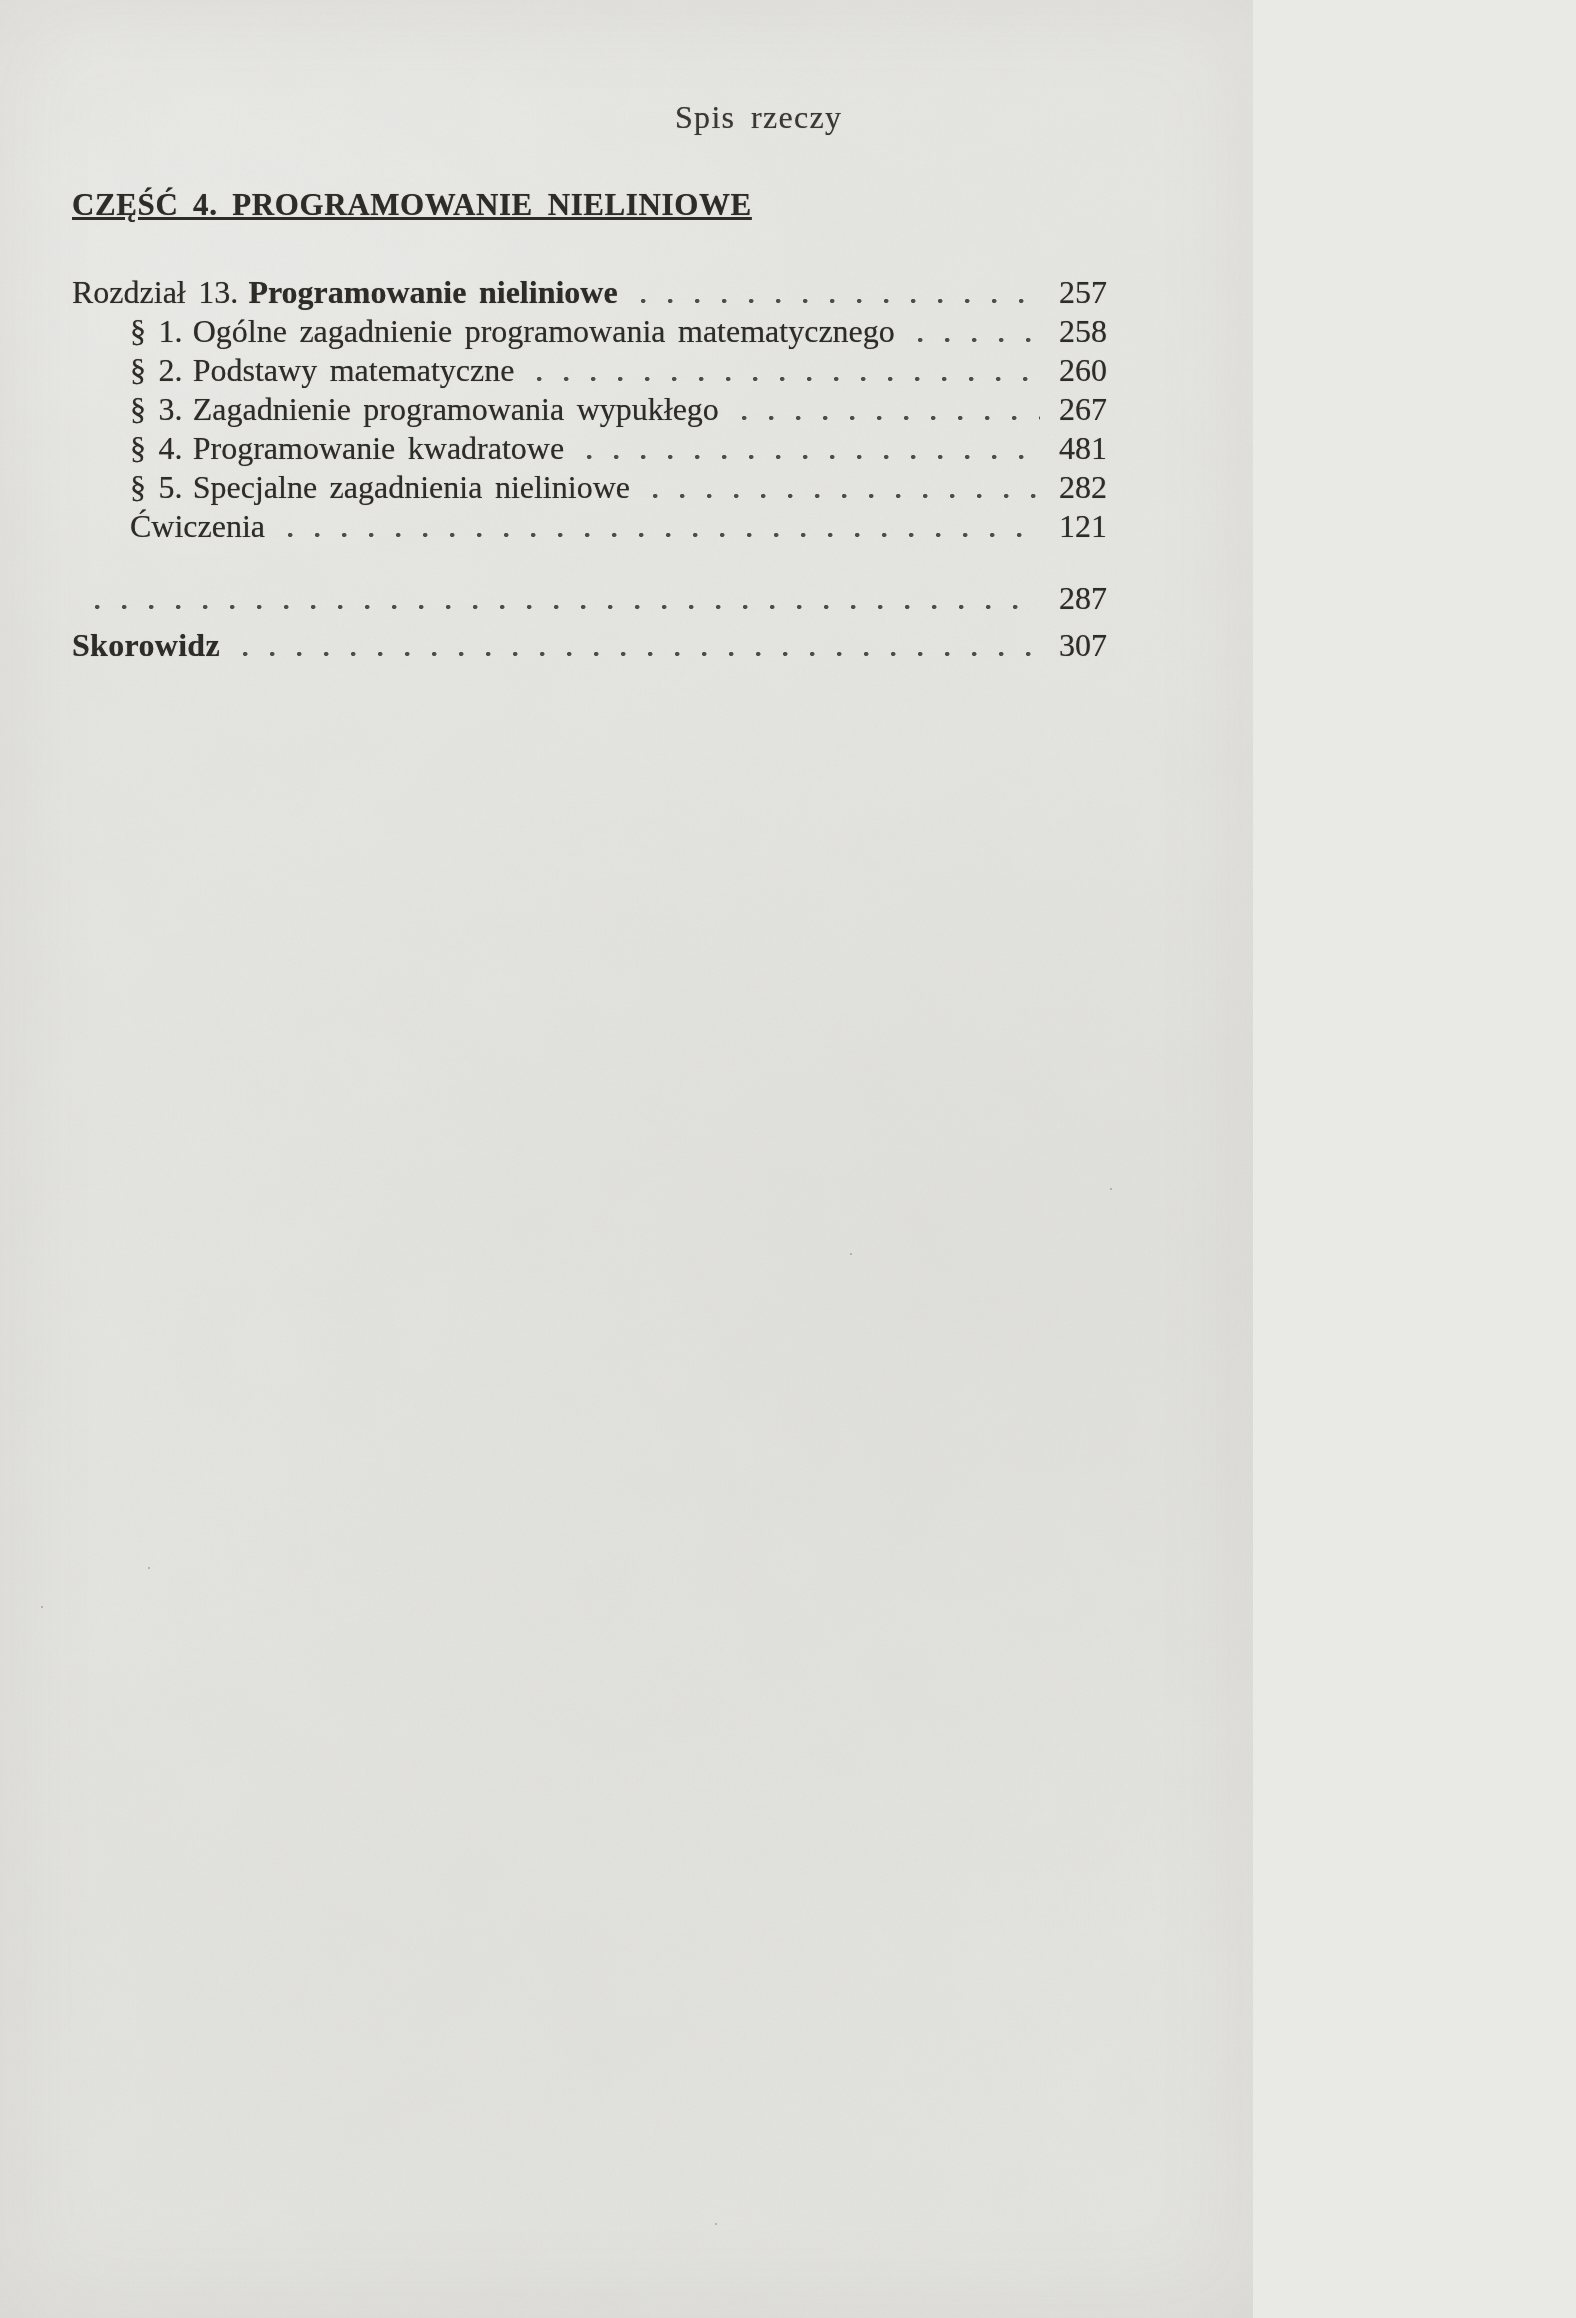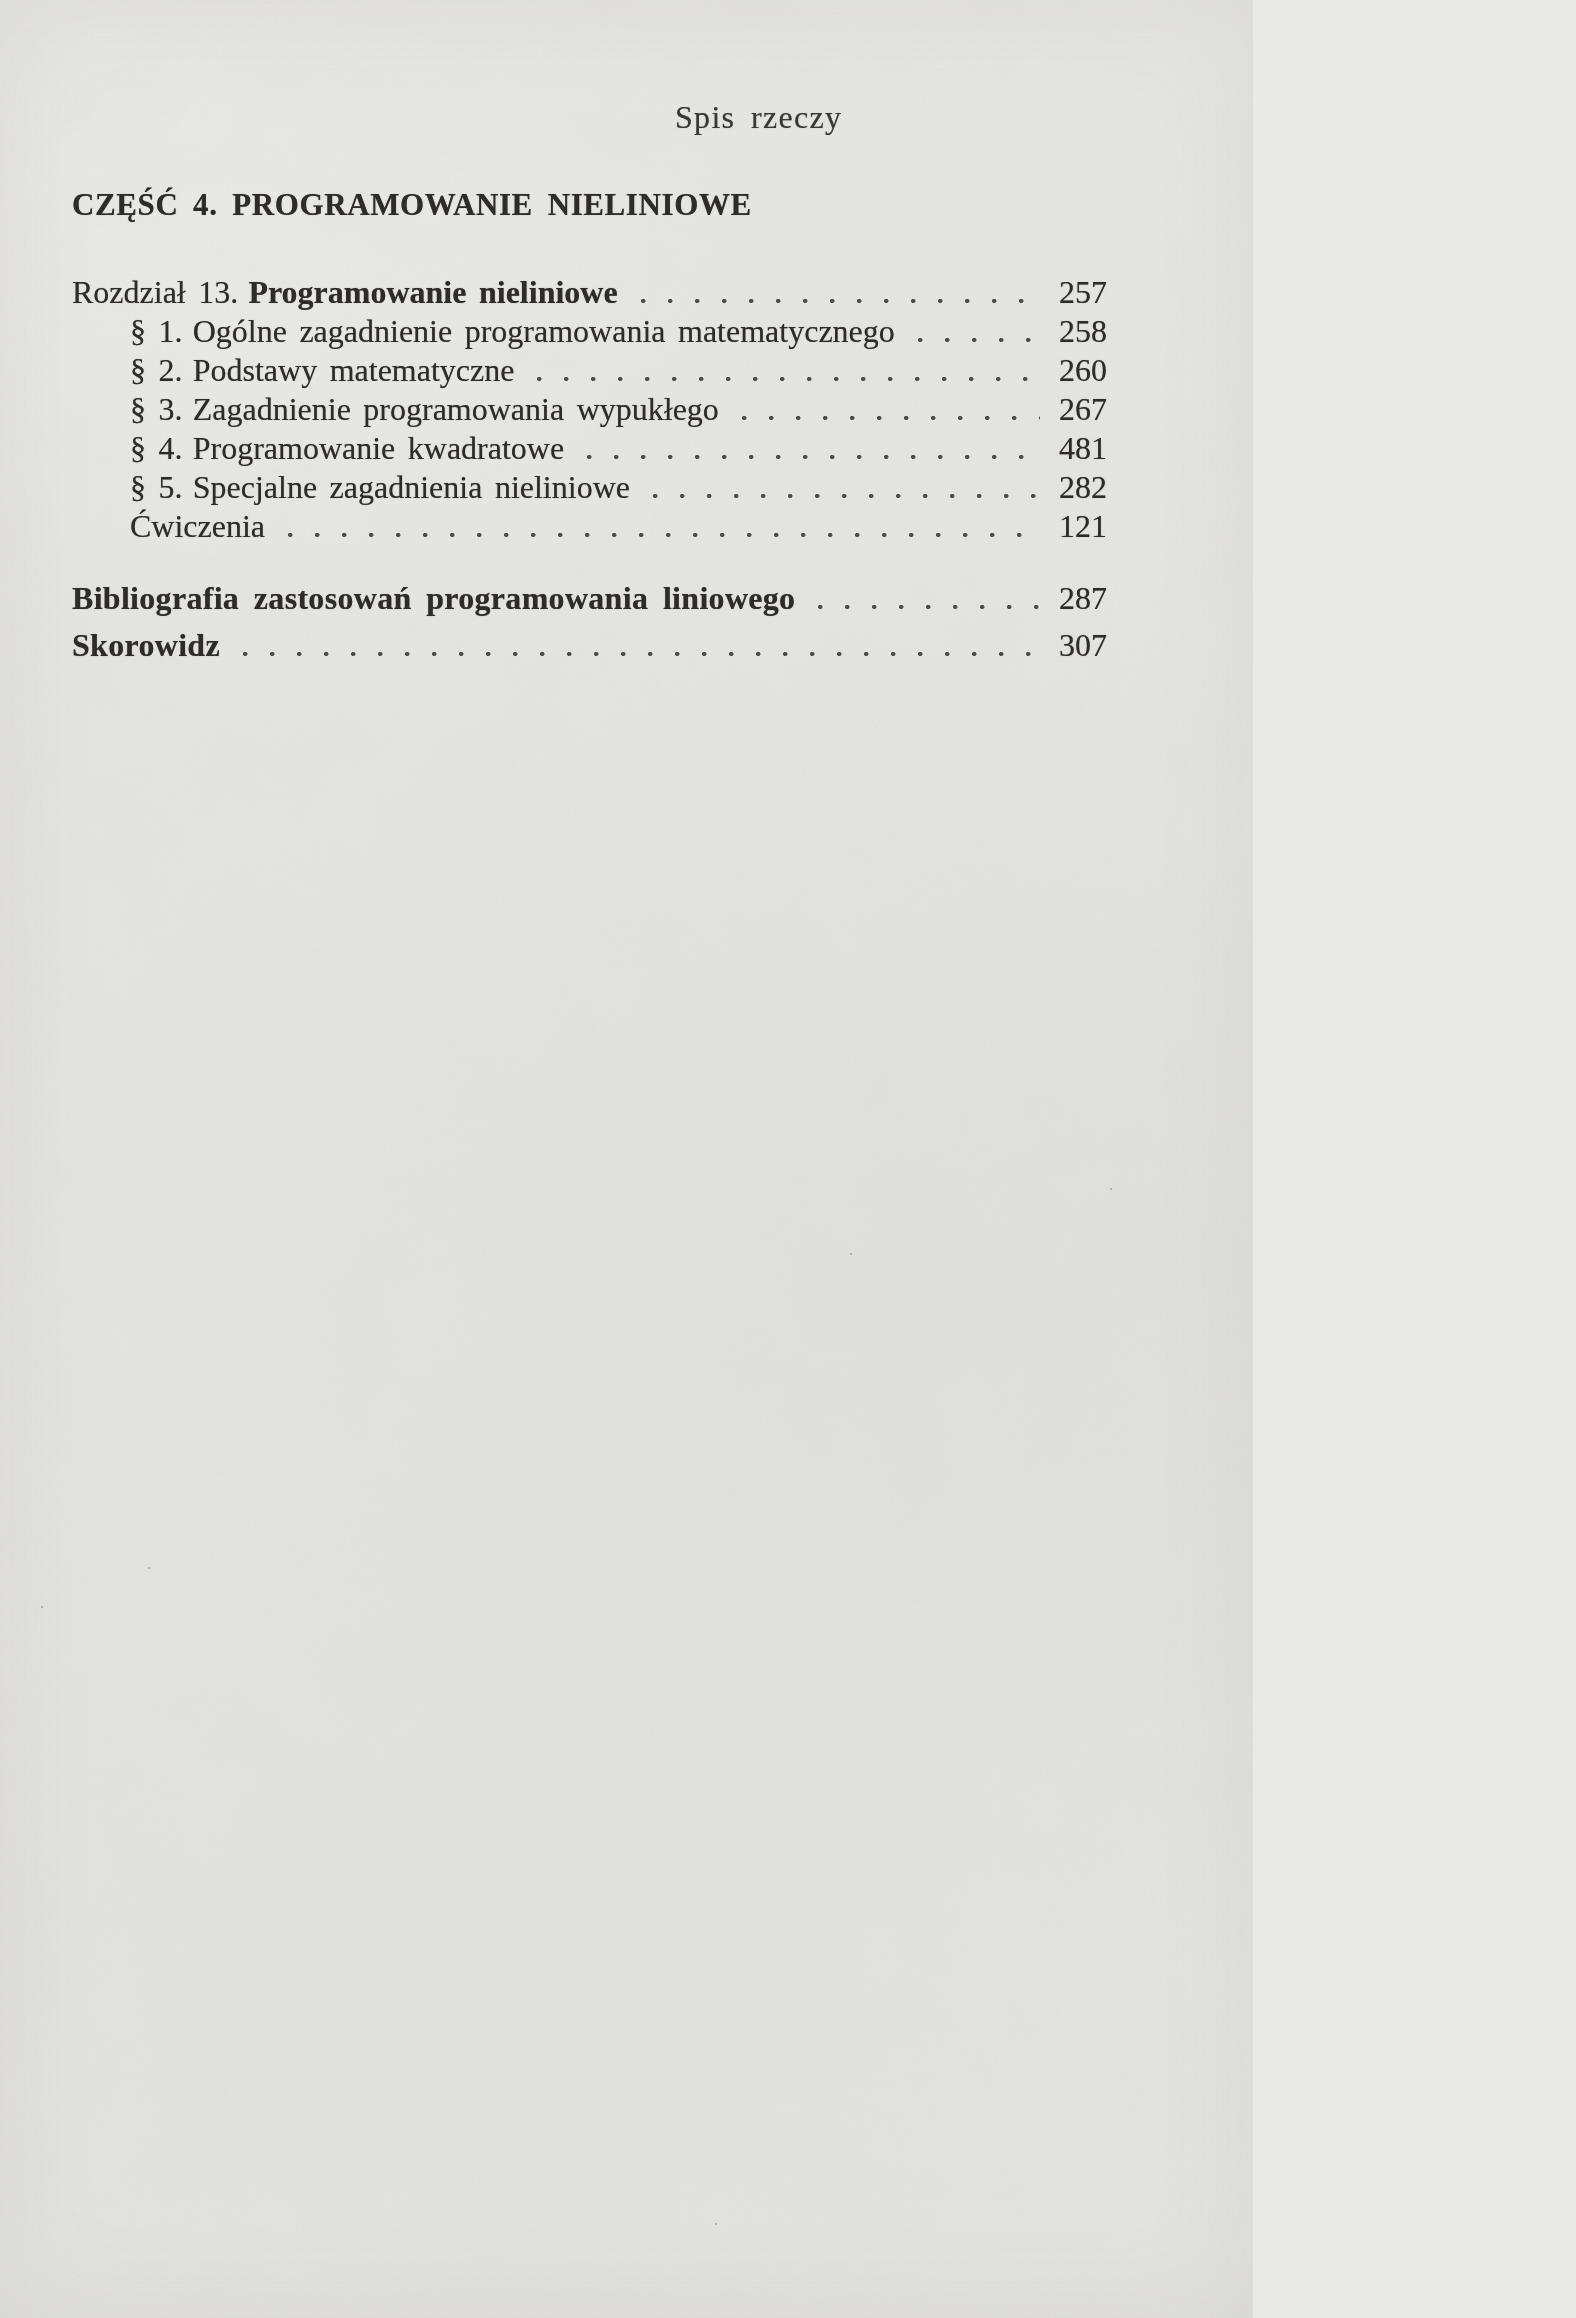--- a/index.html
+++ b/index.html
@@ -53,20 +53,21 @@
   }
   .part-heading {
     position: absolute;
     left: 72px;
     top: 189px;
     font-size: 31px;
     line-height: 1;
     font-weight: 700;
     letter-spacing: 0.6px;
     word-spacing: 6.4px;
+    text-decoration: underline;
   }
 
   .toc-block {
     position: absolute;
     left: 72px;
     right: 117px;
     top: 273px;
   }
   .back-block {
     position: absolute;
@@ -189,21 +190,20 @@
       <span class="sec-title ink">Ćwiczenia</span>
       <span class="leader"></span>
       <span class="pagenum ink">121</span>
     </div>
 
   </div>
 
   <div class="back-block">
 
     <div class="row">
-      <span class="back-title ink">Bibliografia zastosowań programowania liniowego</span>
       <span class="leader"></span>
       <span class="pagenum ink">287</span>
     </div>
 
 
     <div class="row">
       <span class="back-title ink">Skorowidz</span>
       <span class="leader"></span>
       <span class="pagenum ink">307</span>
     </div>

